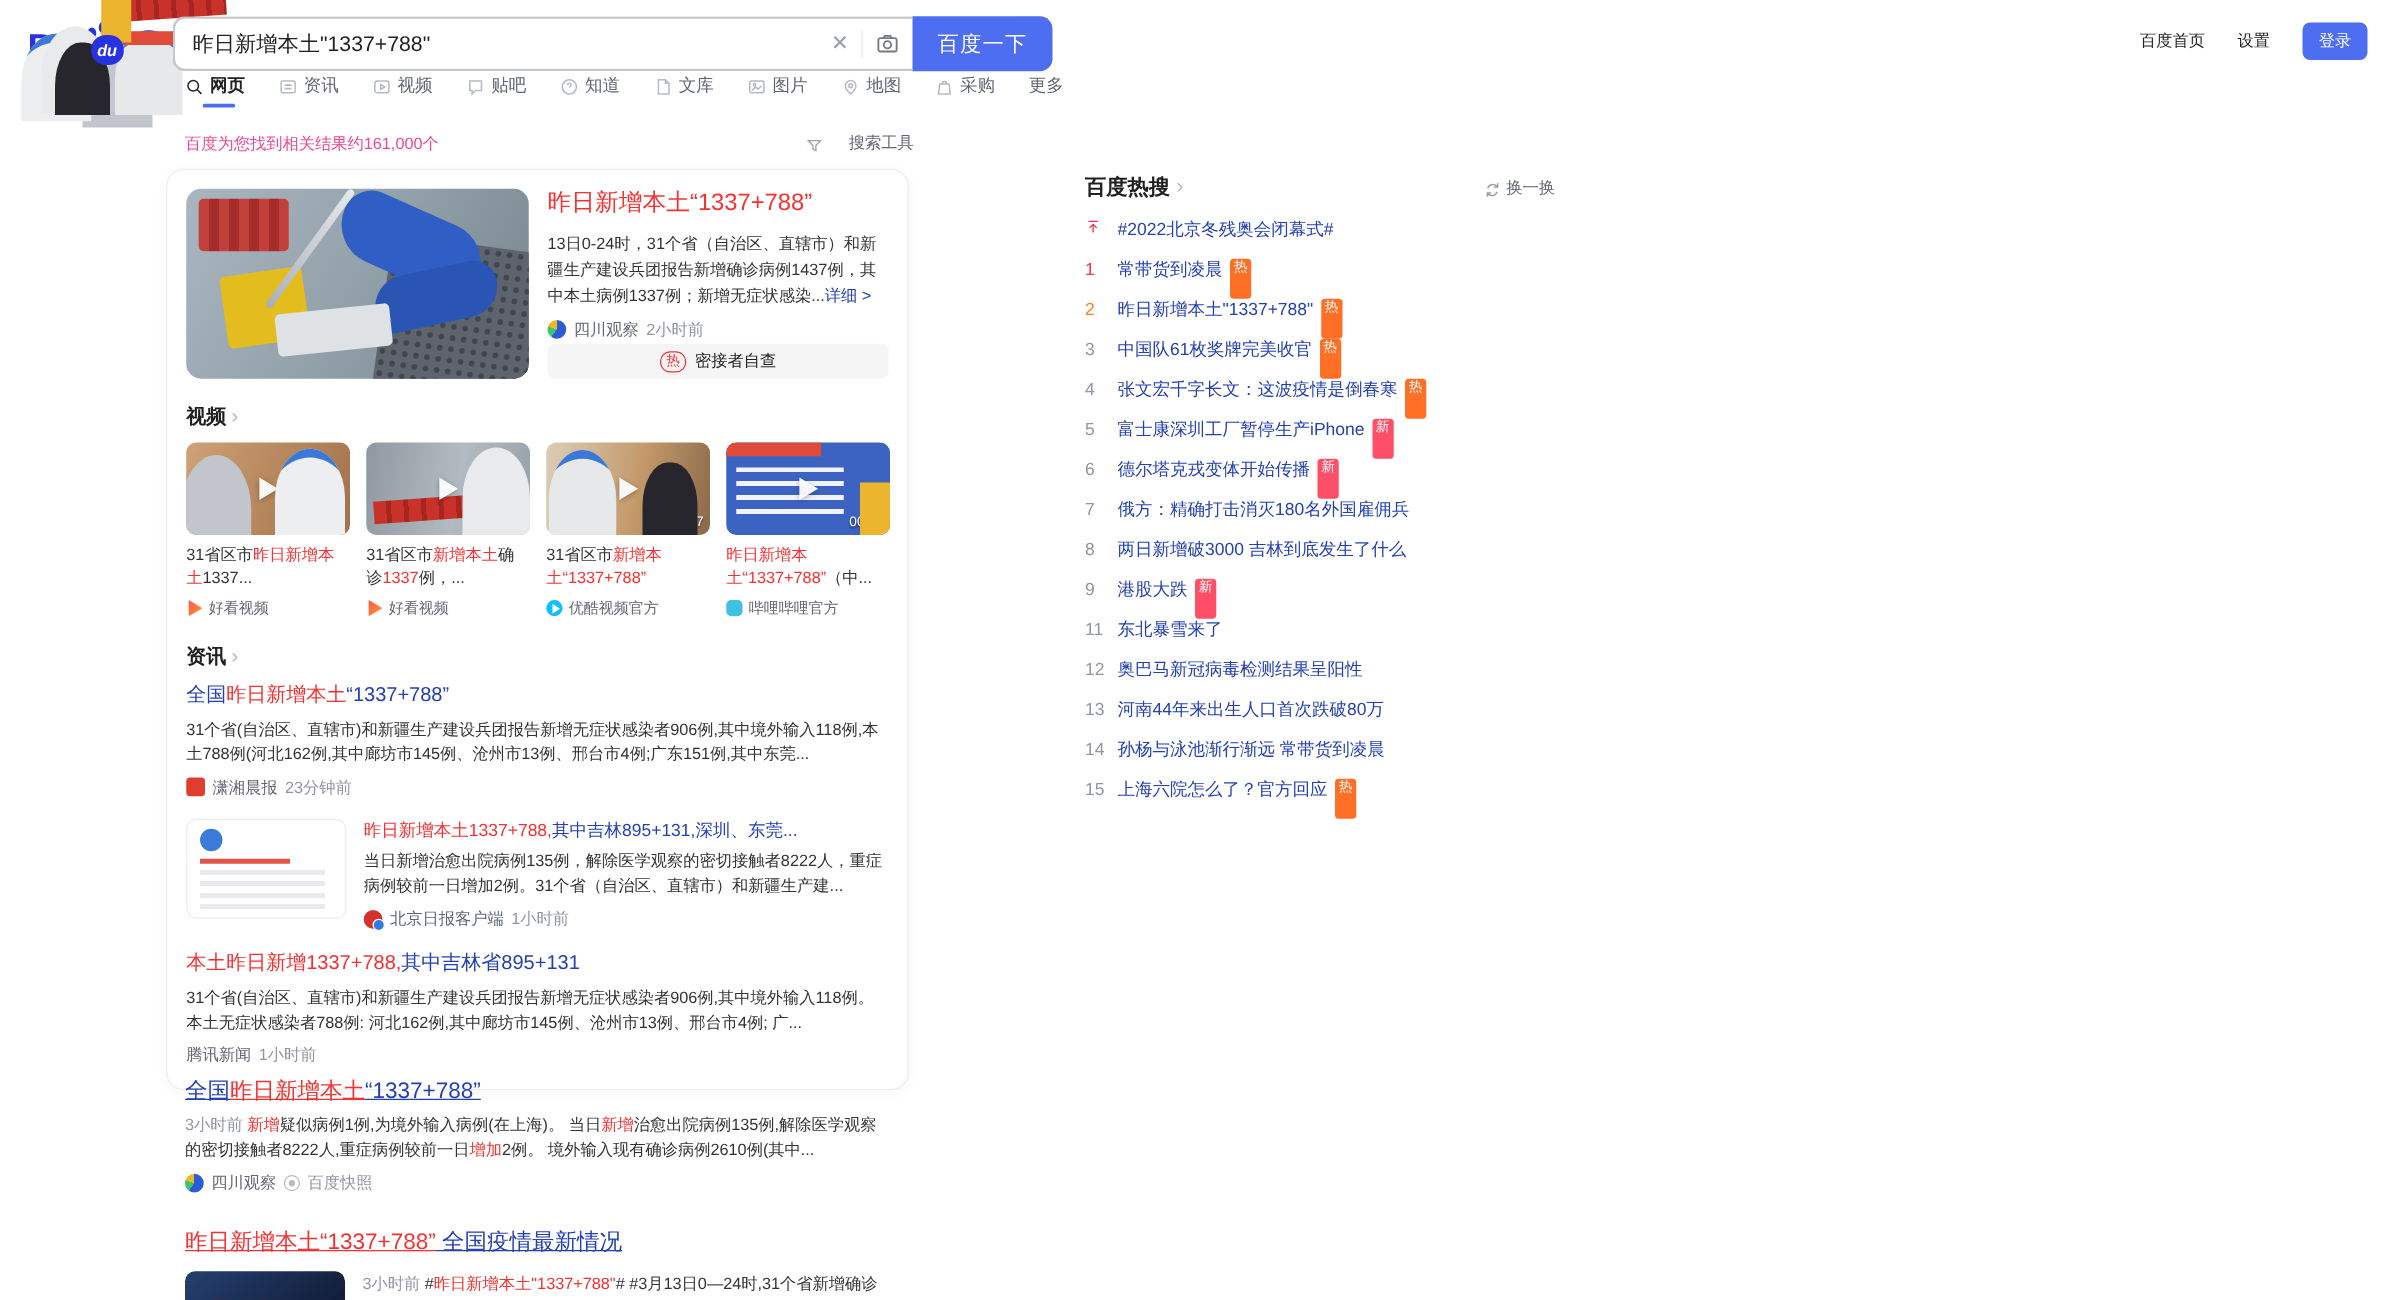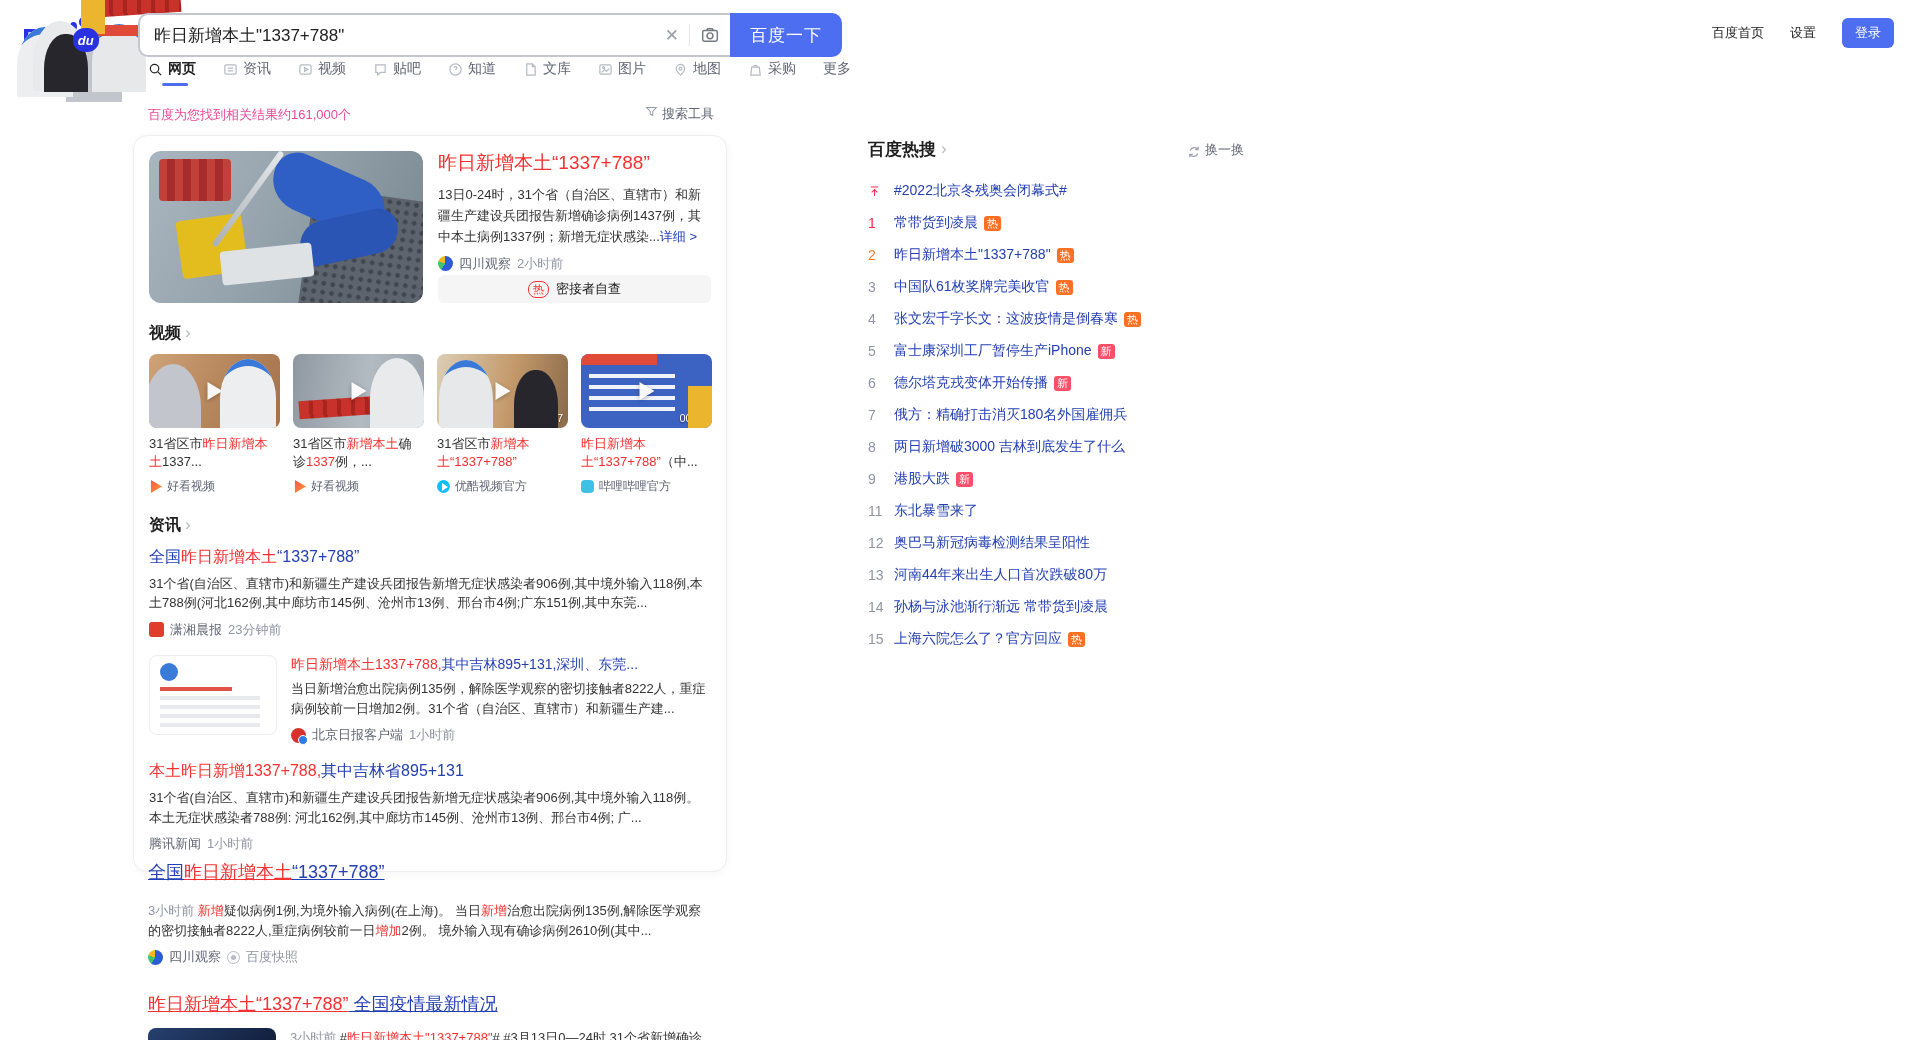--- a/index.html
+++ b/index.html
@@ -36,21 +36,21 @@
   
   .tabbar{position:absolute;left:148px;top:60px;display:flex;gap:27px;align-items:flex-start}
   .tab{display:flex;align-items:center;gap:5px;font-size:14px;color:#626675;cursor:pointer;padding-bottom:8px;position:relative}
   .tab .ticon{color:#b6bac3;width:15px;height:15px}
   .tab.active{color:#222;font-weight:bold}
   .tab.active .ticon{color:#222}
   .tab.active::after{content:"";position:absolute;left:50%;transform:translateX(-38%);bottom:0;width:26px;height:3px;border-radius:2px;background:#4e6ef2}
 
   
   .meta-count{position:absolute;left:148px;top:106px;font-size:13px;color:#ec4899}
-  .meta-tools{position:absolute;left:645px;top:105px;font-size:13px;color:#626675;display:flex;align-items:flex-start;gap:4px;cursor:pointer}
+  .meta-tools{position:absolute;left:645px;top:105px;font-size:13px;color:#626675;display:flex;align-items:flex-end;gap:21px;cursor:pointer}
   .meta-tools svg{color:#9aa0ab}
 
   
   .card{position:absolute;left:133px;top:135px;width:594px;background:#fff;border:1px solid #eceef2;border-radius:14px;box-shadow:0 2px 10px rgba(0,0,0,.04);padding:15px 15px 18px}
   .main-result{display:flex;gap:15px}
   .main-image{width:274px;height:152px;border-radius:12px;overflow:hidden;position:relative;flex:none;cursor:pointer;background:linear-gradient(120deg,#aab6bf 0%,#95a3ad 45%,#76848e 100%)}
   .main-image i{position:absolute;display:block}
   .mi-red{left:10px;top:8px;width:72px;height:42px;border-radius:4px;background:repeating-linear-gradient(90deg,#c2403a 0 8px,#a52c28 8px 16px)}
   .mi-yellow{left:30px;top:66px;width:66px;height:58px;background:#e3bd1e;border-radius:4px;transform:rotate(-8deg)}
   .mi-white{left:72px;top:96px;width:92px;height:34px;background:#dfe2e4;border-radius:4px;transform:rotate(-6deg)}
@@ -117,38 +117,38 @@
   .news-flex{display:flex;gap:14px}
   .doc-thumb{width:128px;height:80px;border:1px solid #ebedf0;border-radius:8px;background:#fff;position:relative;overflow:hidden;flex:none;cursor:pointer}
   .doc-thumb::before{content:"";position:absolute;left:10px;top:7px;width:18px;height:18px;border-radius:50%;background:#3b7bd8}
   .doc-thumb::after{content:"";position:absolute;left:10px;top:40px;width:100px;height:32px;background:repeating-linear-gradient(180deg,#e8eaee 0 4px,transparent 4px 9px)}
   .doc-thumb i{position:absolute;left:10px;top:31px;width:72px;height:4px;background:#e05548}
   .news-col{flex:1;min-width:0}
 
   
   .below{position:absolute;left:148px;top:860px;width:566px}
   .res-title{font-size:18px;line-height:1.4;cursor:pointer}
-  .res-body{font-size:13px;line-height:1.55;margin-top:16px;display:-webkit-box;-webkit-line-clamp:2;-webkit-box-orient:vertical;overflow:hidden}
+  .res-body{font-size:13px;line-height:1.55;margin-top:5px;display:-webkit-box;-webkit-line-clamp:2;-webkit-box-orient:vertical;overflow:hidden}
   .res-src{display:flex;align-items:center;gap:6px;margin-top:7px;font-size:13px}
   .snap-ic{width:13px;height:13px;border:1px solid #b8bcc6;border-radius:50%;position:relative}
   .snap-ic::after{content:"";position:absolute;left:3px;top:3px;width:5px;height:5px;border-radius:50%;background:#b8bcc6}
   .res2{margin-top:26px}
   .res2-flex{display:flex;gap:14px;margin-top:10px}
   .epi-thumb{width:128px;height:76px;border-radius:8px;flex:none;background:linear-gradient(135deg,#25406e,#121f3c 70%);display:flex;align-items:center;padding-left:14px;cursor:pointer}
   .epi-thumb span{color:#fff;font-size:26px;font-weight:bold;letter-spacing:5px;text-shadow:0 0 6px rgba(120,30,30,.8)}
 
   
   .rail{position:absolute;left:868px;top:138px;width:376px}
   .rail-head{display:flex;align-items:center}
   .rail-title{font-size:17px;font-weight:bold;color:#1f1f1f;cursor:pointer}
   .rail-head .chev{margin-left:5px}
   .refresh{margin-left:auto;display:flex;align-items:flex-end;gap:4px;color:#626675;font-size:13px;cursor:pointer}
   .refresh svg{color:#9aa0ab}
   .hot-list{margin-top:14px}
-  .hrow{display:flex;align-items:center;height:32px;cursor:pointer}
+  .hrow{display:flex;height:32px;cursor:pointer}
   .rk{width:26px;flex:none;font-size:14px;color:#9195a3}
   .rk.r1{color:#fe2d46}.rk.r2{color:#ff7a23}
   .rk svg{color:#fe2d46}
   .htext{font-size:14px;color:#2440b3;white-space:nowrap;overflow:hidden;text-overflow:ellipsis}
   .hbadge{flex:none;margin-left:6px;font-size:11px;line-height:15px;color:#fff;border-radius:3px;padding:0 3px}
   .hbadge.hot{background:#ff6f26}
   .hbadge.new{background:#ff4f68}
 </style>
 </head>
 <body>

